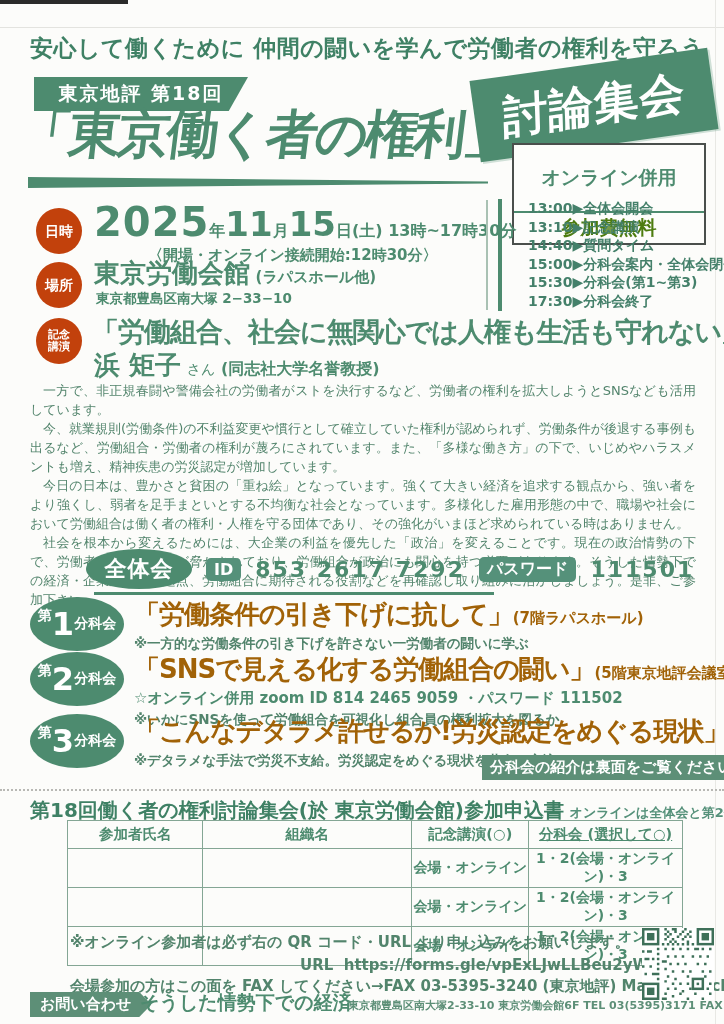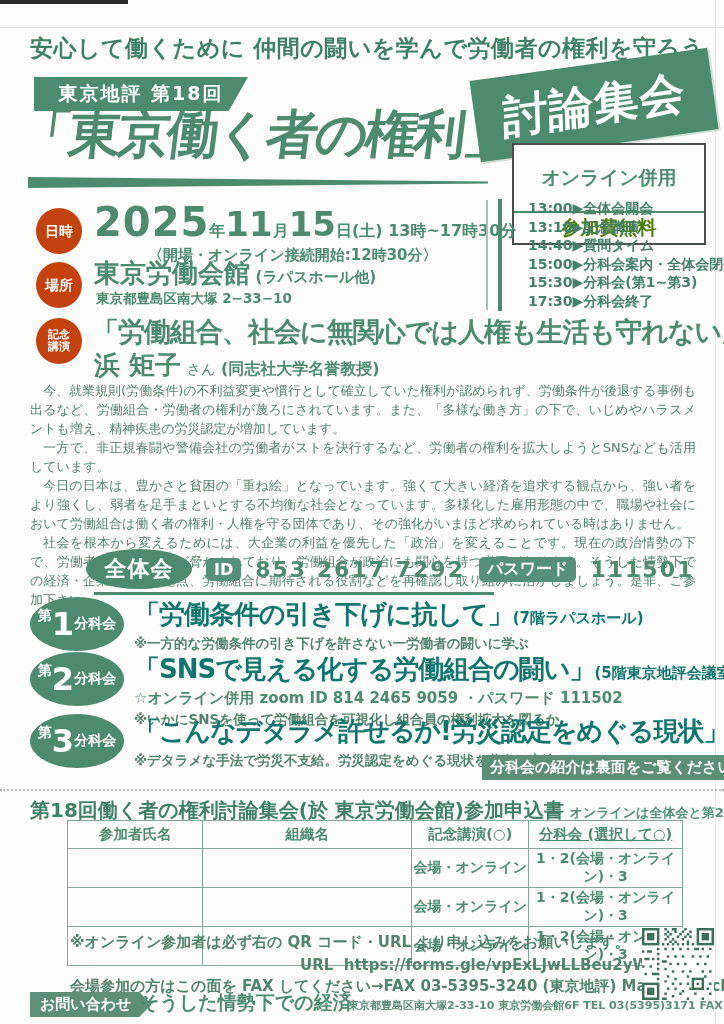--- a/index.html
+++ b/index.html
@@ -91,21 +91,21 @@
   
   .session{position:absolute;left:30px;display:flex;gap:10px;}
   .session .oval-badge{
     flex:0 0 auto;width:94px;height:54px;border-radius:50%;background:#4d8b6f;color:#fff;
     display:flex;align-items:center;justify-content:center;font-weight:bold;
   }
   .oval-badge .pre{font-size:14px;align-self:flex-start;margin-top:10px;}
   .oval-badge .num{font-size:32px;line-height:1;}
   .oval-badge .suf{font-size:14px;}
   .session .content{padding-top:0;}
-  .session .ttl{white-space:nowrap;color:#0f766e;font-weight:bold;}
+  .session .ttl{white-space:nowrap;color:#a16207;font-weight:bold;}
   .session .ttl .t{font-size:26px;letter-spacing:-1px;}
   .session .ttl .v{font-size:15px;}
   .session .online-line{font-size:15px;font-weight:bold;color:#4d8b6f;margin-top:2px;}
   .session .note{font-size:13.5px;font-weight:bold;color:#52846c;margin-top:3px;}
   .backnote{
     position:absolute;left:482px;top:755px;background:#5d8f77;color:#fff;
     font-size:15px;font-weight:bold;padding:3px 8px;white-space:nowrap;
   }
   .dotted-sep{position:absolute;left:0;top:789px;width:724px;border-top:2px dotted #b8b8b4;}
 
@@ -193,22 +193,22 @@
   <div class="lec-title">
     <span class="t">「労働組合、社会に無関心では人権も生活も守れない」</span>
   </div>
   <div class="lec-speaker">
     <span class="nm">浜 矩子</span>
     <span class="san">さん</span>
     <span class="ti">(同志社大学名誉教授)</span>
   </div>
 
   <div class="body-text">
+    <p>一方で、非正規春闘や警備会社の労働者がストを決行するなど、労働者の権利を拡大しようとSNSなども活用しています。</p>
     <p>今、就業規則(労働条件)の不利益変更や慣行として確立していた権利が認められず、労働条件が後退する事例も出るなど、労働組合・労働者の権利が蔑ろにされています。また、「多様な働き方」の下で、いじめやハラスメントも増え、精神疾患の労災認定が増加しています。</p>
-    <p>一方で、非正規春闘や警備会社の労働者がストを決行するなど、労働者の権利を拡大しようとSNSなども活用しています。</p>
     <p>今日の日本は、豊かさと貧困の「重ね絵」となっています。強くて大きい経済を追求する観点から、強い者をより強くし、弱者を足手まといとする不均衡な社会となっています。多様化した雇用形態の中で、職場や社会において労働組合は働く者の権利・人権を守る団体であり、その強化がいまほど求められている時はありません。</p>
     <p>社会を根本から変えるためには、大企業の利益を優先した「政治」を変えることです。現在の政治情勢の下で、労働者の人権や生活が脅かされており、労働組合が政治にも関心を持つ必要があります。そうした情勢下での経済・企業経営の問題点、労働組合に期待される役割などを再確認し取り組みに活かしましょう。是非、ご参加下さい。</p>
   </div>
 
   <div class="plenary">
     <div class="oval">全体会</div>
     <span class="chip">ID</span>
     <span class="val">853 2617 7292</span>
     <span class="chip">パスワード</span>
     <span class="val">111501</span>

